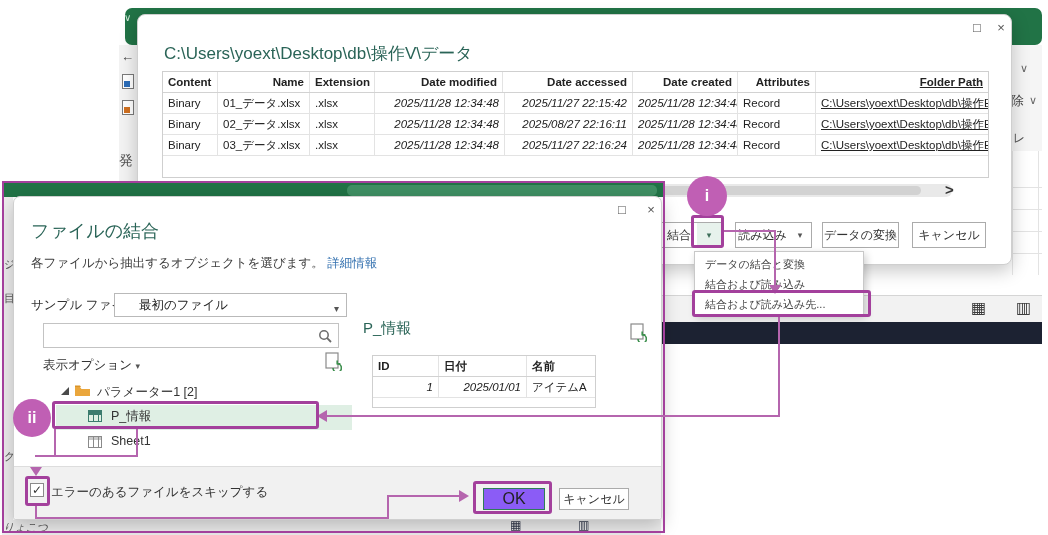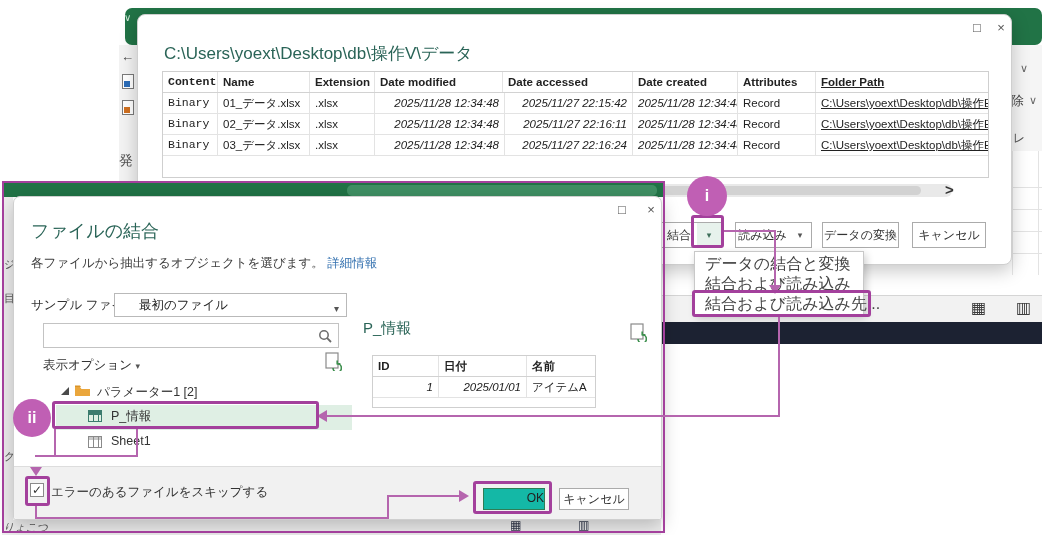--- a/index.html
+++ b/index.html
@@ -22,35 +22,35 @@
   
   .card{background:#fff;border:1px solid #cfcfcf;box-shadow:0 6px 18px rgba(0,0,0,.22);}
   .winbtn{color:#555;font-size:13px;line-height:16px;text-align:center;width:18px;height:16px;}
   .dlgtitle{color:#2a6457;}
 
   
   .tbl{border:1px solid #cfcfcf;background:#fff;font-size:11.5px;color:#222;}
   .trow{display:flex;border-bottom:1px solid #e3e3e3;height:21px;line-height:20px;}
   .trow.head{font-weight:bold;border-bottom:1px solid #d2d2d2;}
   .tc{border-right:1px solid #e3e3e3;padding:0 5px;overflow:hidden;white-space:nowrap;}
-  .c0{width:55px;font-family:Liberation Mono, monospace;}.c1{width:92px;}.c2{width:65px;}
+  .c0{width:55px;}.c1{width:92px;}.c2{width:65px;}
   .c3{width:130px;}.c4{width:128px;}.c5{width:105px;}.c6{width:78px;}.c7{width:172px;border-right:none;text-decoration:underline;}
   .dateval{font-style:italic;text-align:right;}
-  .center{text-align:left;}
+  .center{text-align:right;}
 
   .scrolltrack{background:#e9e9e9;border-radius:6px;}
   .scrollthumb{background:#d2d2d2;border-radius:5px;}
   .scrollarrow{color:#333;font-size:15px;font-weight:bold;line-height:20px;}
 
   .btn{background:#fff;border:1px solid #ababab;color:#333;font-size:12px;text-align:center;line-height:24px;}
   .caretpart{background:#e7f2ec;color:#3f6f5a;font-size:9px;line-height:24px;text-align:center;border:1px solid #ababab;border-left:none;}
   .caretpart2{background:#fff;color:#555;font-size:9px;line-height:24px;text-align:center;border:1px solid #ababab;border-left:none;}
 
   .menu{background:#fff;border:1px solid #c8c8c8;box-shadow:2px 3px 8px rgba(0,0,0,.2);}
-  .mitem{height:20px;line-height:20px;font-size:16px;color:#444;padding-left:10px;white-space:nowrap;}
+  .mitem{height:20px;line-height:20px;font-size:11px;color:#444;padding-left:10px;white-space:nowrap;}
 
   
   .subtitle{font-size:12.5px;color:#3d3d3d;}
   .link{color:#3572b0;}
   .selectbox{border:1px solid #b9b9b9;background:#fff;font-size:12.5px;color:#222;line-height:22px;padding-left:24px;}
   .selcaret{position:absolute;right:7px;top:4px;color:#555;font-size:10px;}
   .searchbox{border:1px solid #c3c3c3;background:#fff;}
   .label{font-size:12.5px;color:#333;white-space:nowrap;}
   .treearrow{width:0;height:0;border-bottom:8px solid #4a4a4a;border-left:8px solid transparent;}
   .prow{background:#dfefe4;}
@@ -60,21 +60,21 @@
   .tblicon:after{content:"";position:absolute;left:9px;top:0;bottom:0;width:1px;background:#3c7c6e;}
   .shticon{display:inline-block;width:14px;height:12px;border:1px solid #8a8a8a;background:
     linear-gradient(#c9c9c9 0 3px, transparent 3px);position:relative;}
   .shticon:before{content:"";position:absolute;left:4px;top:0;bottom:0;width:1px;background:#8a8a8a;}
   .shticon:after{content:"";position:absolute;left:9px;top:0;bottom:0;width:1px;background:#8a8a8a;}
   .ptbl{font-size:11.5px;color:#222;border:1px solid #cfcfcf;background:#fff;}
   .ptc{border-right:1px solid #e3e3e3;padding:0 5px;overflow:hidden;white-space:nowrap;}
   .p0{width:66px;}.p1{width:88px;}.p2{width:68px;border-right:none;}
   .footer{background:#f1f1f1;border-top:1px solid #ddd;}
   .chk{width:14px;height:14px;border:1px solid #8a8a8a;background:#fff;color:#333;font-size:12px;line-height:13px;text-align:center;}
-  .okbtn{background:#14b8a6;border:1.5px solid #2f7d56;color:#222;font-size:12px;text-align:right;line-height:19px;}
+  .okbtn{background:#8b5cf6;border:1.5px solid #2f7d56;color:#222;font-size:16px;text-align:center;line-height:19px;}
 
   
   .abox{border:3px solid #a3409c;border-radius:3px;}
   .aline{background:#b565ae;}
   .acirc{background:#c05fb4;border-radius:50%;color:#fff;font-size:16px;font-weight:bold;text-align:center;}
   .arr-down{width:0;height:0;border-left:6px solid transparent;border-right:6px solid transparent;border-top:9px solid #b565ae;}
   .arr-left{width:0;height:0;border-top:6px solid transparent;border-bottom:6px solid transparent;border-right:10px solid #b565ae;}
   .arr-right{width:0;height:0;border-top:6px solid transparent;border-bottom:6px solid transparent;border-left:10px solid #b565ae;}
 </style>
 </head>
@@ -138,21 +138,21 @@
       <div class="tc c4 dateval">2025/11/27 22:15:42</div>
       <div class="tc c5 dateval">2025/11/28 12:34:48</div>
       <div class="tc c6">Record</div>
       <div class="tc c7">C:\Users\yoext\Desktop\db\操作EV\デ-</div>
     </div>
     <div class="trow">
       <div class="tc c0">Binary</div>
       <div class="tc c1">02_データ.xlsx</div>
       <div class="tc c2">.xlsx</div>
       <div class="tc c3 dateval">2025/11/28 12:34:48</div>
-      <div class="tc c4 dateval">2025/11/27 22:16:11</div>
+      <div class="tc c4 dateval">2025/08/27 22:16:11</div>
       <div class="tc c5 dateval">2025/11/28 12:34:48</div>
       <div class="tc c6">Record</div>
       <div class="tc c7">C:\Users\yoext\Desktop\db\操作EV\デ-</div>
     </div>
     <div class="trow">
       <div class="tc c0">Binary</div>
       <div class="tc c1">03_データ.xlsx</div>
       <div class="tc c2">.xlsx</div>
       <div class="tc c3 dateval">2025/11/28 12:34:48</div>
       <div class="tc c4 dateval">2025/11/27 22:16:24</div>

